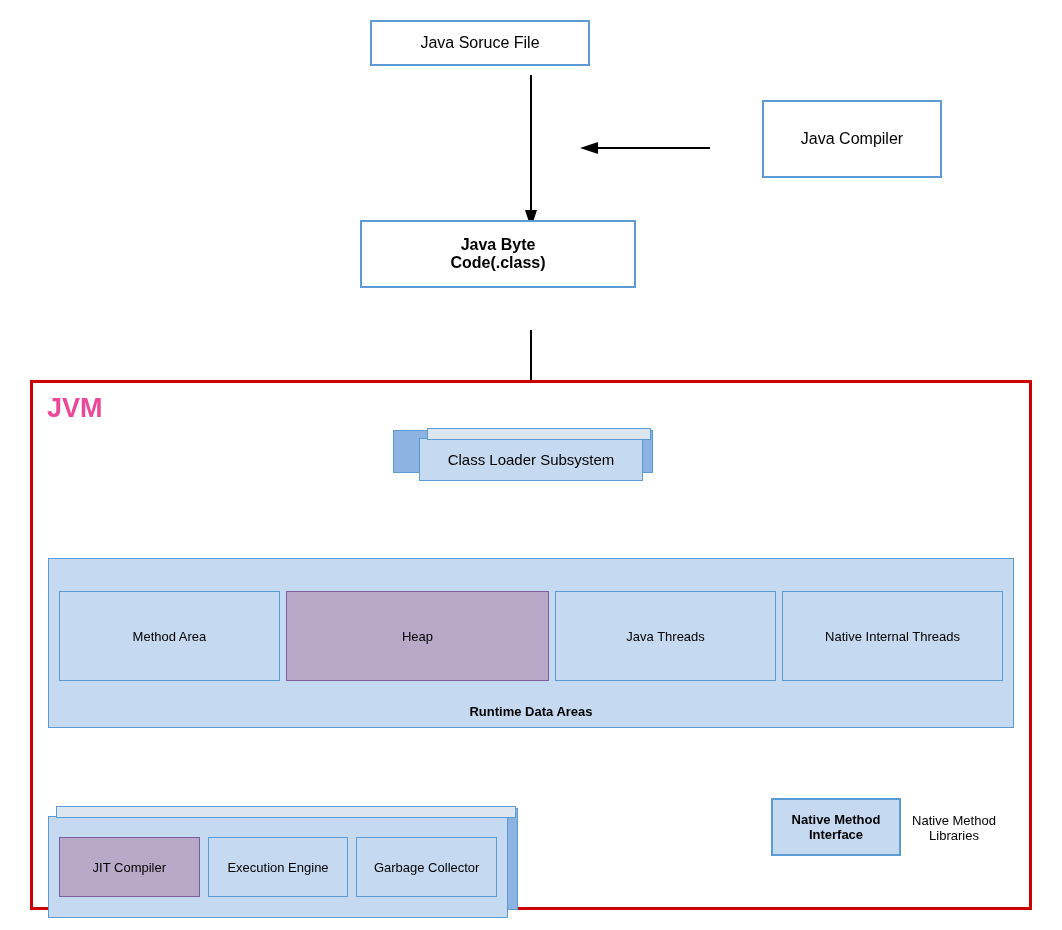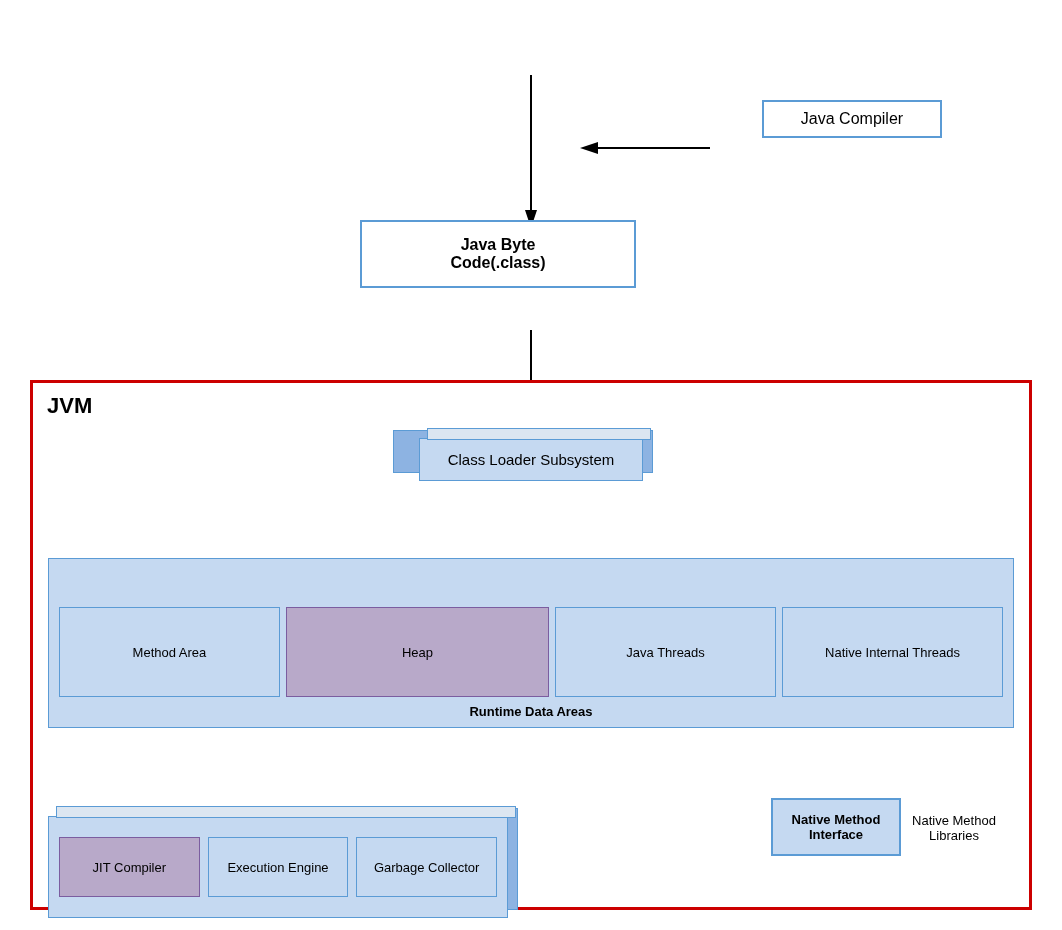--- a/index.html
+++ b/index.html
@@ -28,21 +28,21 @@
       font-size: 16px;
       position: absolute;
       top: 20px;
       left: 370px;
       width: 220px;
     }
 
     .java-compiler-box {
       border: 2px solid #5b9bd5;
       background: #fff;
-      padding: 8px 20px;
+      padding: 28px 20px;
       text-align: center;
       font-size: 16px;
       position: absolute;
       top: 100px;
       right: 120px;
       width: 180px;
     }
 
     .java-bytecode-box {
       border: 2px solid #5b9bd5;
@@ -65,23 +65,23 @@
       right: 30px;
       bottom: 20px;
       border: 3px solid #cc0000;
       background: #fff;
     }
 
     .jvm-label {
       position: absolute;
       top: 10px;
       left: 14px;
-      font-size: 22px;
+      font-size: 27px;
       font-weight: bold;
-      color: #000000;
+      color: #ec4899;
     }
 
     
     .class-loader-box {
       position: absolute;
       top: 55px;
       left: 50%;
       transform: translateX(-50%);
       width: 224px;
     }
@@ -134,24 +134,25 @@
       bottom: 8px;
       left: 50%;
       transform: translateX(-50%);
       font-size: 13px;
       font-weight: bold;
       white-space: nowrap;
     }
 
     .runtime-cells {
       display: flex;
-      align-items: flex-end;
+      align-items: flex-start;
       padding: 12px 10px 30px 10px;
       gap: 6px;
       height: 100%;
+      margin-top: 20px;
     }
 
     .runtime-cell {
       background: #c5d9f1;
       border: 1px solid #5b9bd5;
       flex: 1;
       min-height: 90px;
       display: flex;
       align-items: center;
       justify-content: center;
@@ -295,20 +296,23 @@
     <line x1="820" y1="830" x2="762" y2="830" stroke="#000" stroke-width="2"></line>
     <polygon points="752,824 770,830 752,836" fill="#000"></polygon>
 
     <polygon points="160,730 148,750 172,750" fill="#8b7fb8"></polygon>
     <rect x="153" y="750" width="14" height="30" fill="#8b7fb8"></rect>
 
     <polygon points="185,760 173,740 197,740" fill="#9b8fc8"></polygon>
     <rect x="178" y="730" width="14" height="30" fill="#9b8fc8"></rect>
   </svg>
 
+  <div class="java-source-box">
+    <span>Java Soruce File</span>
+  </div>
 
   <div class="java-compiler-box">
     <span>Java Compiler</span>
   </div>
 
   <div class="java-bytecode-box">
     <span>Java Byte<br>Code(.class)</span>
   </div>
 
   <div class="jvm-container">

